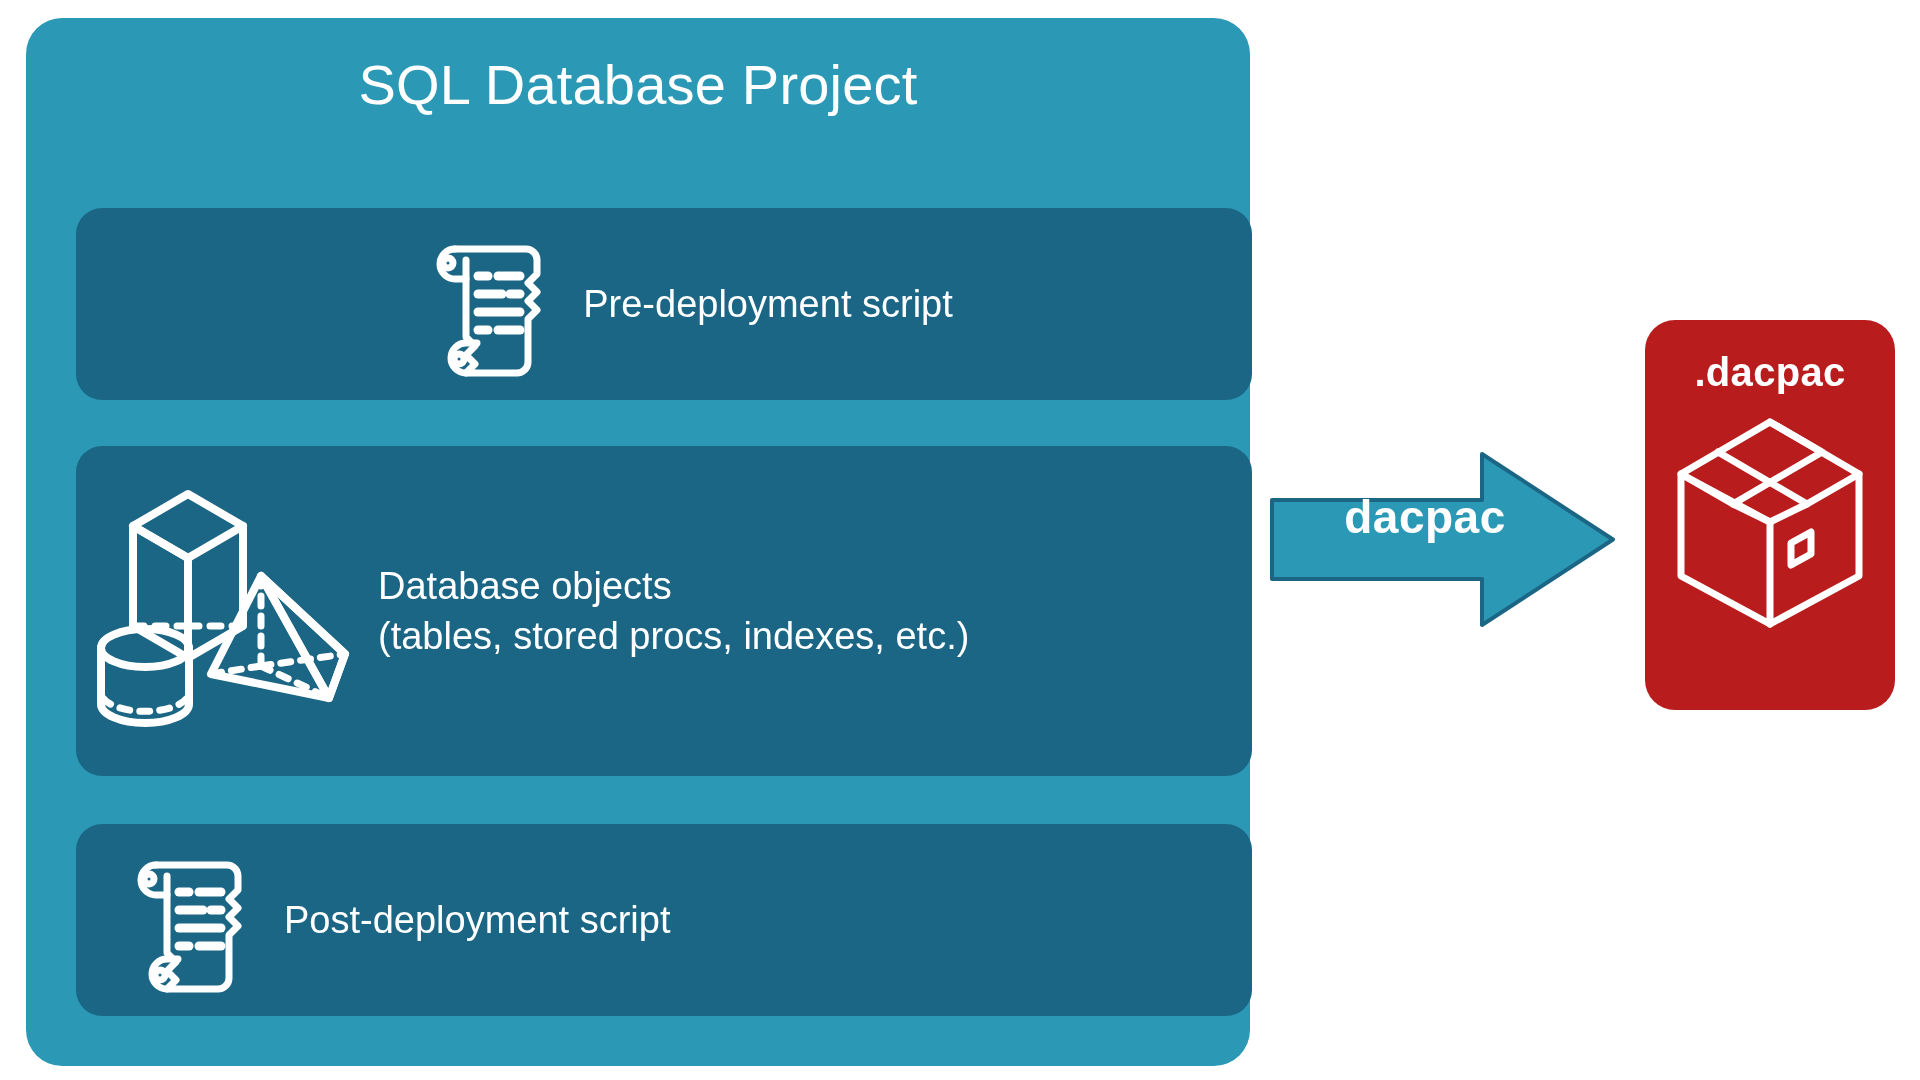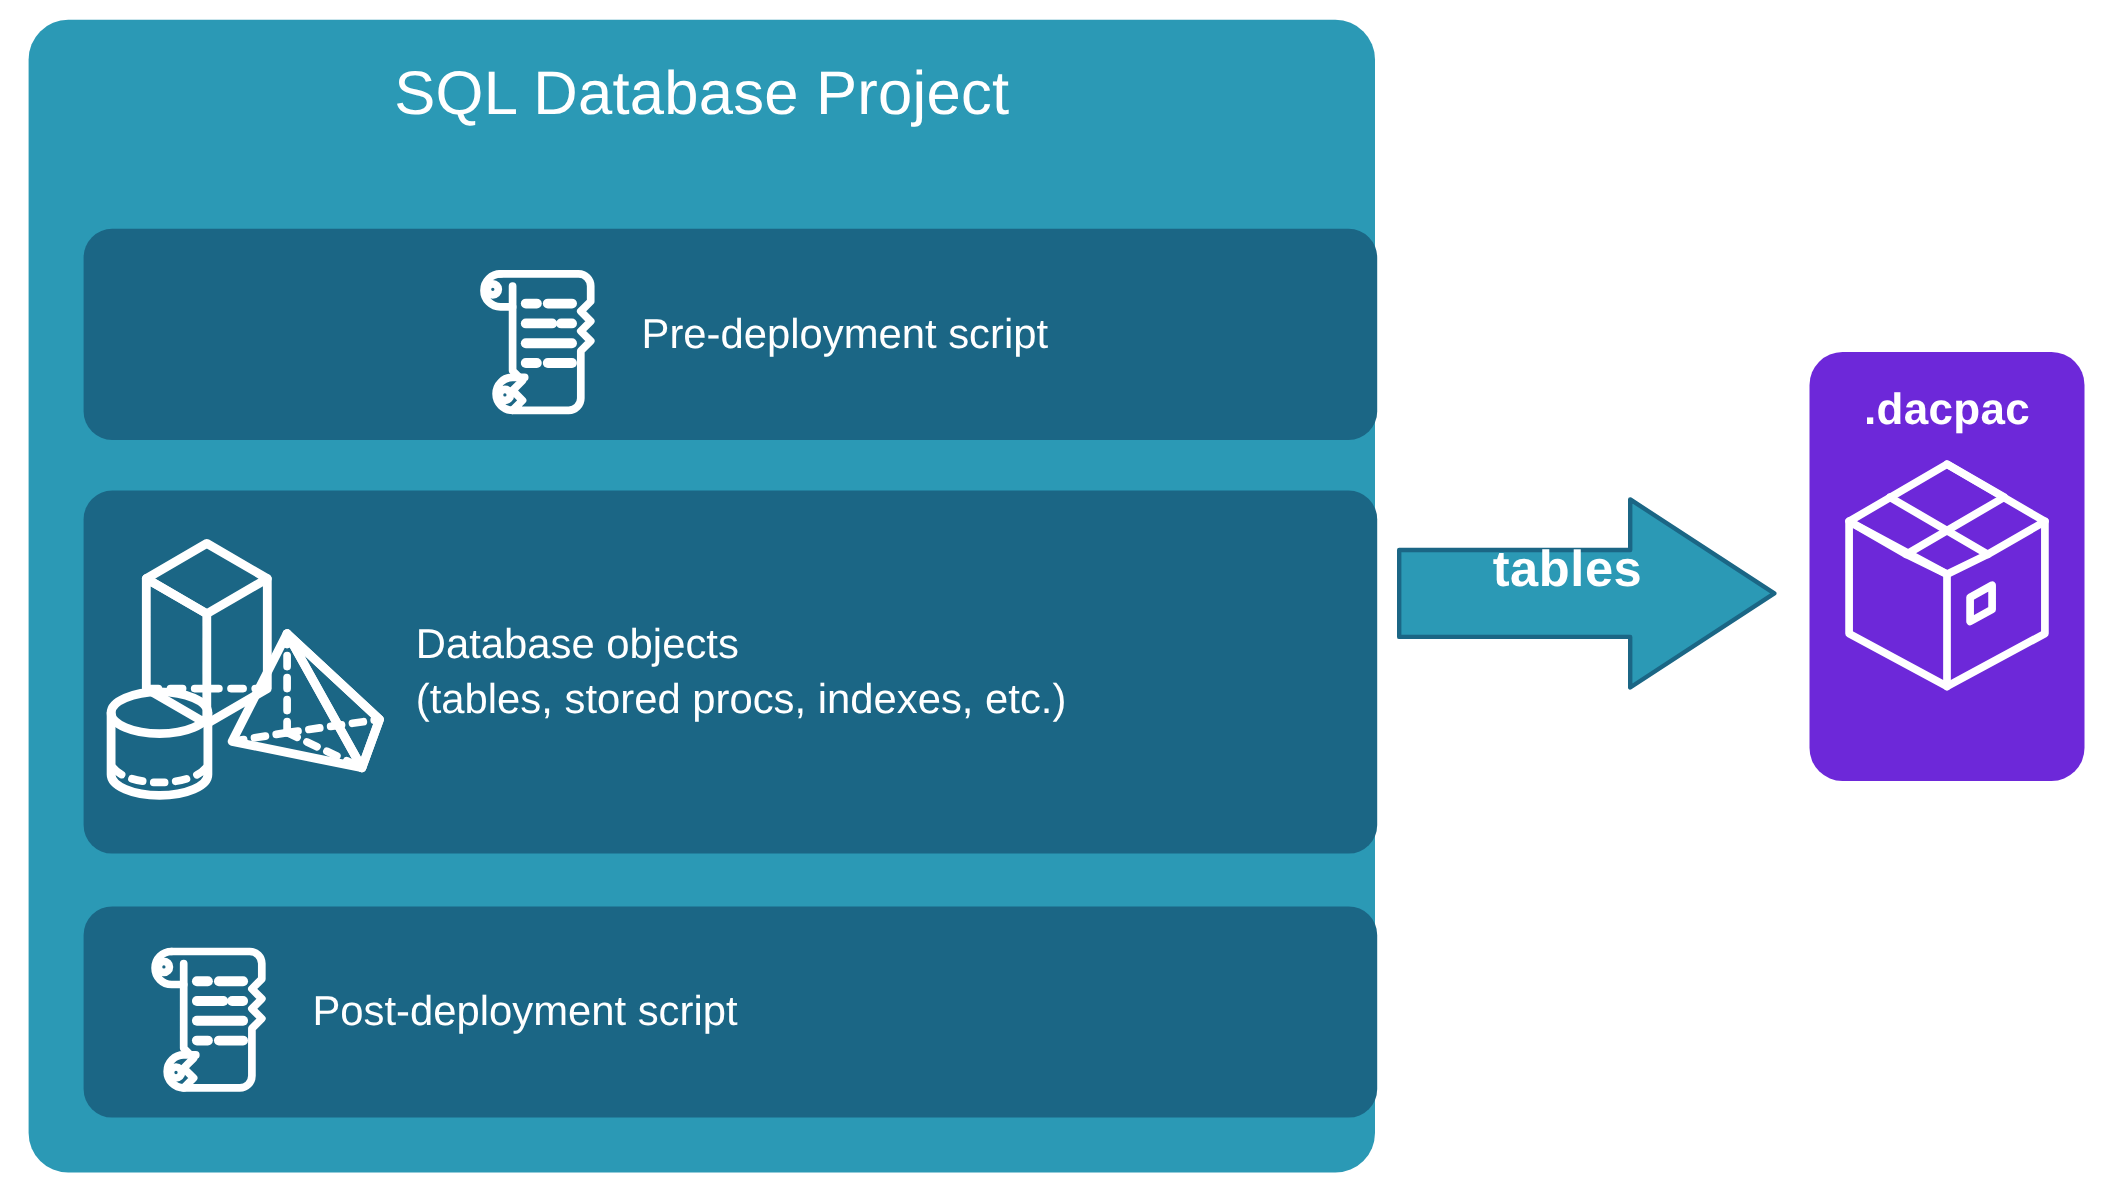--- a/index.html
+++ b/index.html
@@ -98,21 +98,21 @@
     letter-spacing: 0.5px;
   }
 
   
   .dacpac-panel {
     position: absolute;
     left: 1645px;
     top: 320px;
     width: 250px;
     height: 390px;
-    background: #6d28d9;
+    background: #b91c1c;
     border-radius: 30px;
   }
   .dacpac-title {
     position: absolute;
     left: 0;
     top: 30px;
     width: 250px;
     text-align: center;
     color: #ffffff;
     font-size: 40px;
@@ -222,21 +222,21 @@
       <div class="card-label">Post-deployment script</div>
     </div>
 
   </div>
 
   <div class="build-arrow">
     <svg width="345" height="175" viewBox="0 0 345 175">
       <path d="M2 48 H212 V2 L343 87.5 L212 173 V127 H2 Z" fill="#2b99b5" stroke="#1b6685" stroke-width="4" stroke-linejoin="round"></path>
     </svg>
   </div>
-  <div class="build-arrow-text">tables</div>
+  <div class="build-arrow-text">dacpac</div>
 
   <div class="dacpac-panel">
     <div class="dacpac-title">.dacpac</div>
     <div class="dacpac-icon">
       <svg width="194" height="214" viewBox="0 0 194 214" fill="none" stroke="#ffffff" stroke-width="7" stroke-linecap="round" stroke-linejoin="round">
 
         <path d="M97 6 L8 58 L60 88 L149 36 Z"></path>
 
         <path d="M97 6 L186 58 L134 88 L45 36"></path>
 

